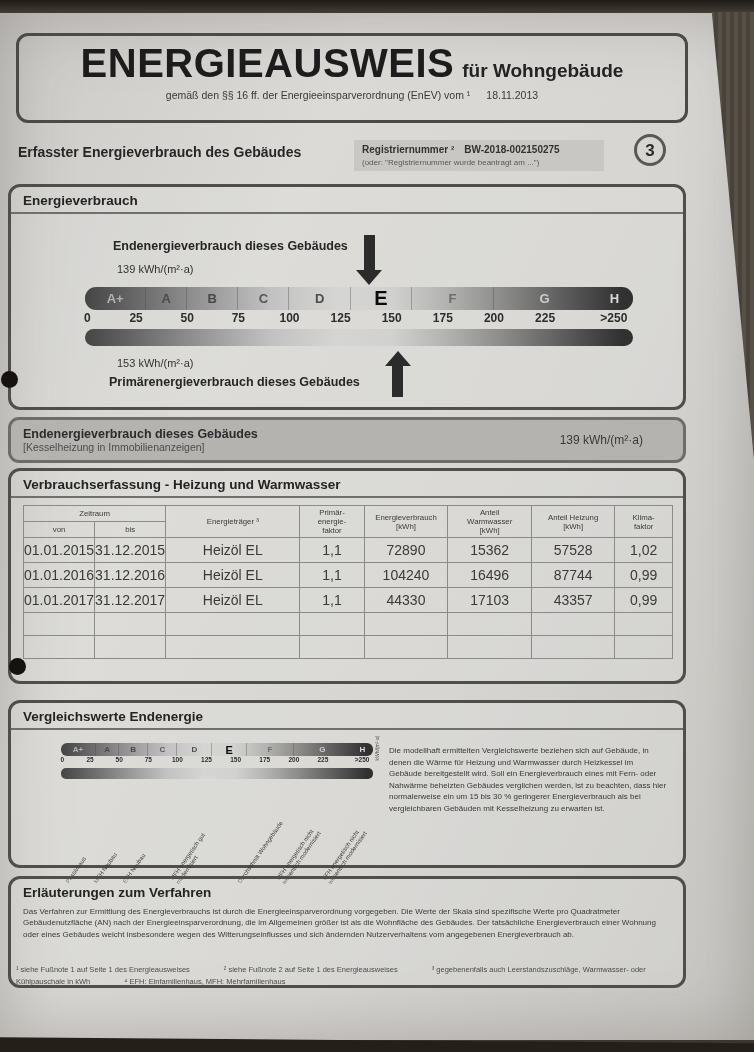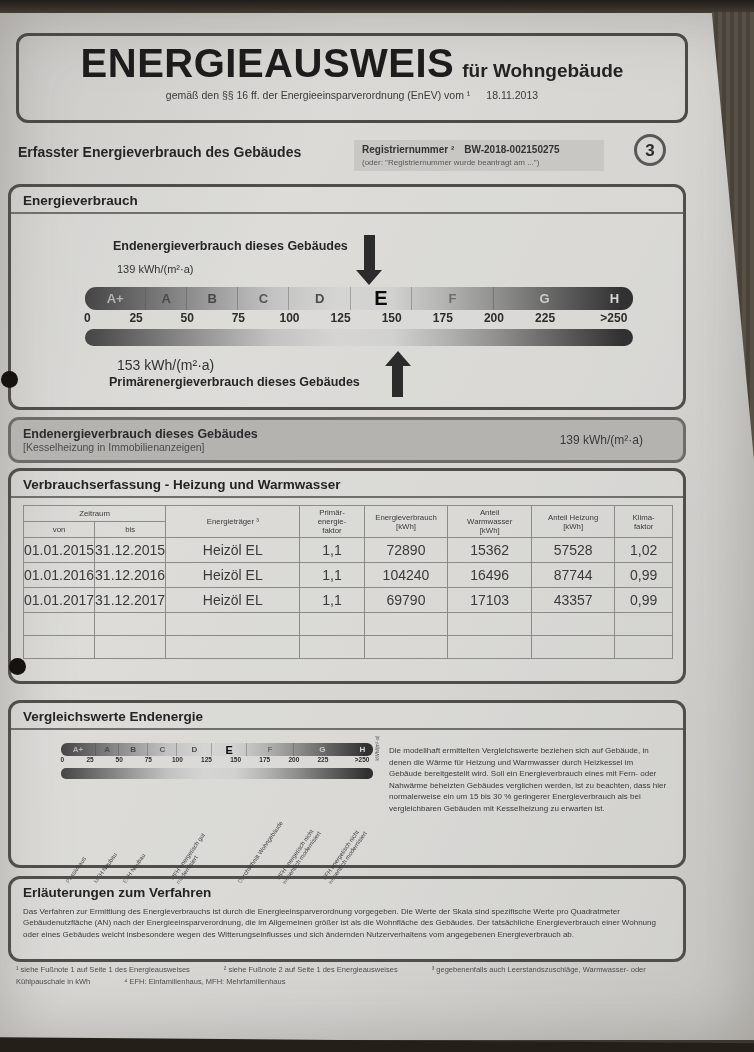--- a/index.html
+++ b/index.html
@@ -60,21 +60,21 @@
     font-size:13px; font-weight:bold; border-right:1px solid rgba(70,70,70,.35); }
   .band:last-child { border-right:none; }
   .c-0{color:#b2b2b2}.c-1{color:#4c4c4c}.c-2{color:#484848}.c-3{color:#575757}
   .c-4{color:#4c4c4c}.c-6{color:#6e6e6e}.c-7{color:#cdcdcd}.c-8{color:#d8d8d8}
   .band.current { font-size:20px; color:#0b0b0b; }
   .scale-ticks { position:absolute; left:0; top:88px; width:548px; height:17px; }
   .tick { position:absolute; transform:translateX(-50%); font-size:12px; font-weight:bold; color:#2d2d2d; }
   .scale-bar2 { position:absolute; left:0; top:106px; width:548px; height:17px; border-radius:9px;
     background:linear-gradient(90deg,#454545 0%,#6b6b6b 10%,#989898 22%,#c2c2c2 34%,
       #d5d5d3 46%,#d1d1cf 56%,#b2b2b0 66%,#8c8c8a 76%,#5e5e5e 87%,#313131 98%); }
-  .pe-value { position:absolute; left:32px; top:134px; font-size:14px; color:#333; }
+  .pe-value { position:absolute; left:32px; top:134px; font-size:11px; color:#333; }
   .pe-label { position:absolute; left:24px; top:152px; font-size:12.5px; font-weight:bold; color:#262626; }
   .arrow { position:absolute; width:26px; display:flex; flex-direction:column;
     align-items:center; transform:translateX(-50%); }
   .arrow-down { top:12px; height:50px; }
   .arrow-up { top:128px; height:46px; }
   .shaft { width:11px; flex:1; background:#2b2b2b; }
   .head-down { width:0; height:0; border-left:13px solid transparent;
     border-right:13px solid transparent; border-top:15px solid #2b2b2b; }
   .head-up { width:0; height:0; border-left:13px solid transparent;
     border-right:13px solid transparent; border-bottom:15px solid #2b2b2b; }
@@ -112,21 +112,21 @@
     background:linear-gradient(90deg,#454545 0%,#6b6b6b 10%,#989898 22%,#c2c2c2 34%,
       #d5d5d3 46%,#d1d1cf 56%,#b2b2b0 66%,#8c8c8a 76%,#5e5e5e 87%,#313131 98%); }
   .unit-vertical { position:absolute; right:-16px; top:2px; font-size:5px; color:#555;
     transform:rotate(-90deg); transform-origin:center; white-space:nowrap; }
   .diag-area { position:absolute; left:40px; top:58px; width:312px; height:96px; }
   .diag { position:absolute; bottom:4px; width:82px; font-size:6px; line-height:6.6px;
     color:#3d3d3d; transform:rotate(-55deg); transform-origin:0 100%; }
   .cmp-right { flex:1; padding:10px 6px 0 16px; font-size:8px; line-height:1.45; color:#383838; }
 
   
-  .explain-box { top:864px; height:86px; }
+  .explain-box { top:864px; height:112px; }
   .explain-text { padding:2px 12px 6px; font-size:8px; line-height:1.42; color:#3a3a3a; }
   .footnotes { position:absolute; left:16px; top:952px; width:676px;
     font-size:7.5px; color:#4c4c4c; line-height:1.6; }
   .footnotes span { margin-right:34px; }
 </style>
 </head>
 <body>
 
 <div class="scene">
   <div class="paper">
@@ -266,21 +266,21 @@
                 <td>104240</td>
                 <td>16496</td>
                 <td>87744</td>
                 <td>0,99</td>
               </tr>
               <tr>
                 <td>01.01.2017</td>
                 <td>31.12.2017</td>
                 <td>Heizöl EL</td>
                 <td>1,1</td>
-                <td>69790</td>
+                <td>44330</td>
                 <td>17103</td>
                 <td>43357</td>
                 <td>0,99</td>
               </tr>
               <tr class="empty">
                 <td>&nbsp;</td>
                 <td>&nbsp;</td>
                 <td>&nbsp;</td>
                 <td>&nbsp;</td>
                 <td>&nbsp;</td>

